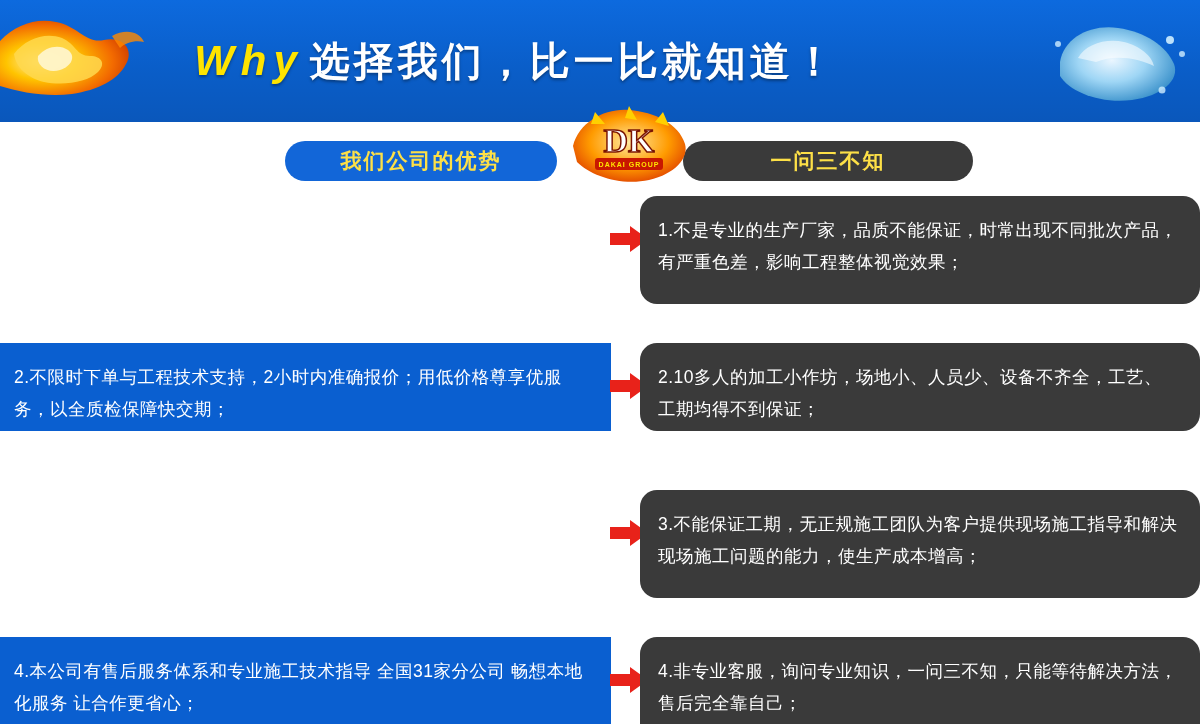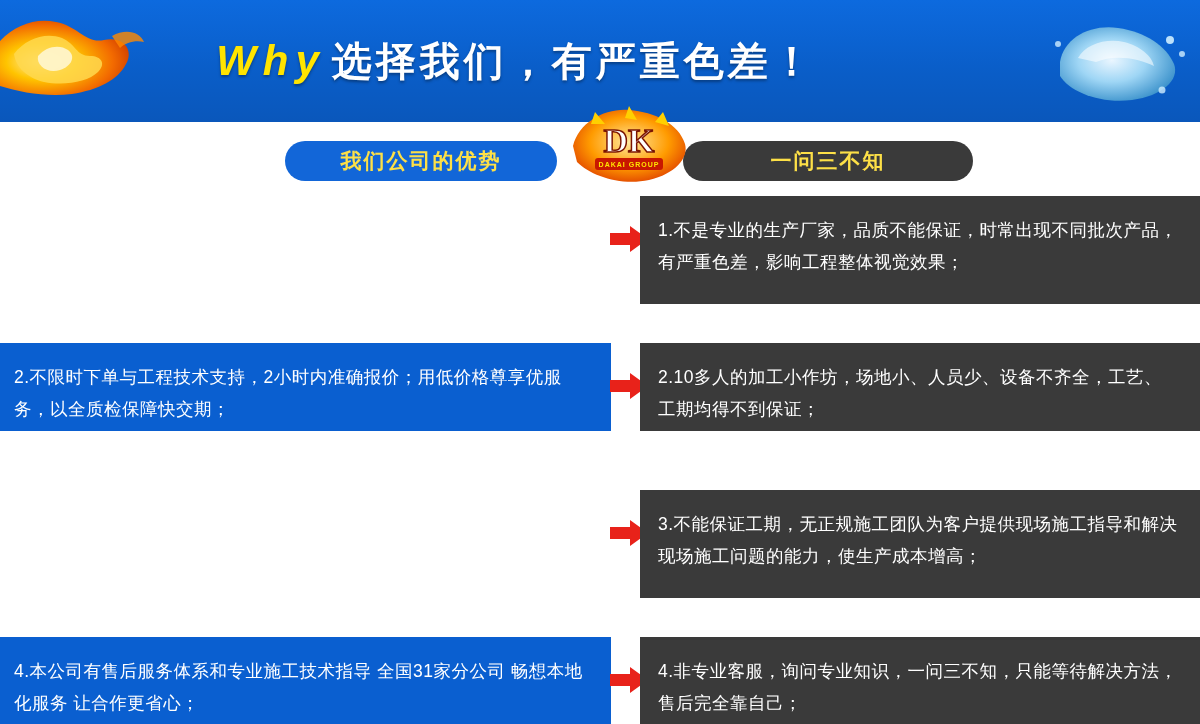--- a/index.html
+++ b/index.html
@@ -129,20 +129,21 @@
     width: 611px;
     background: #0a5fd0;
     color: #ffffff;
   }
   .card-right {
     left: 640px;
     width: 560px;
     background: #3a3a3a;
     color: #ffffff;
     padding-left: 18px;
+    border-radius: 17px;
   }
   .card p {
     margin: 0;
   }
   .arrow {
     position: absolute;
     left: 610px;
     top: 30px;
     width: 38px;
     height: 26px;
@@ -185,21 +186,21 @@
     <path d="M18,48 C22,24 48,10 76,14 C104,18 124,32 132,50 C138,66 120,82 90,86 C58,90 28,78 18,62 Z" fill="url(#wg)"></path>
     <path d="M36,44 C44,30 64,24 82,28 C98,32 110,42 112,52 C96,44 72,40 54,48 Z" fill="#ffffff" opacity=".55"></path>
     <circle cx="128" cy="26" r="4" fill="#cfeeff" opacity=".9"></circle>
     <circle cx="140" cy="40" r="3" fill="#cfeeff" opacity=".8"></circle>
     <circle cx="16" cy="30" r="3" fill="#cfeeff" opacity=".8"></circle>
     <circle cx="120" cy="76" r="3.5" fill="#cfeeff" opacity=".8"></circle>
   </svg>
 
   <div class="banner-title">
     <span class="why">Why</span>
-    <span>选择我们，有严重色差！</span>
+    <span>选择我们，比一比就知道！</span>
   </div>
 </div>
 
 <div class="pill pill-left">
   <span>我们公司的优势</span>
 </div>
 <div class="pill pill-right">
   <span>一问三不知</span>
 </div>
 

